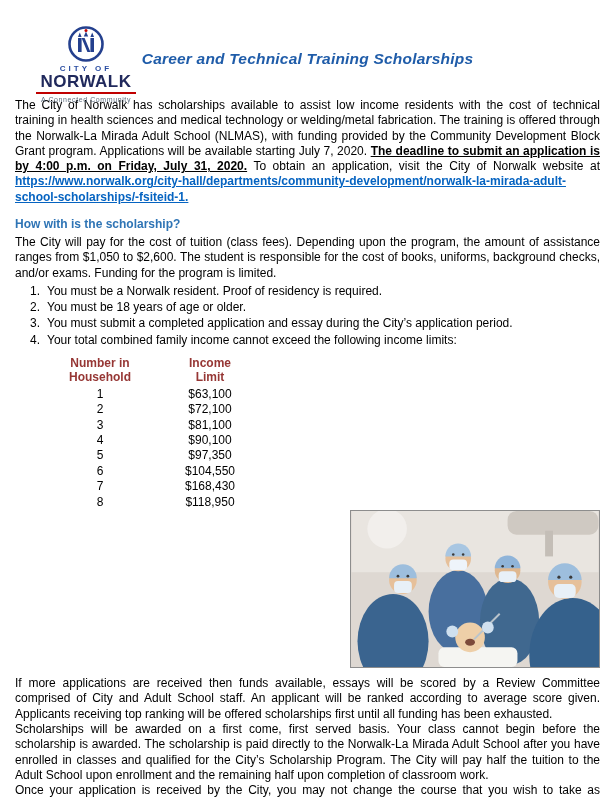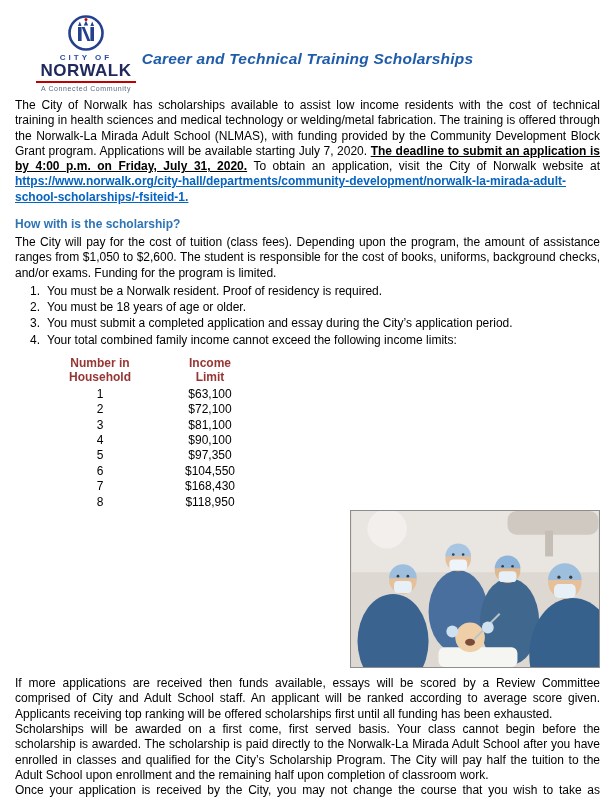--- a/index.html
+++ b/index.html
@@ -6,21 +6,21 @@
   html,body { background:#ffffff; }
   body {
     width:615px; height:800px; overflow:hidden;
     font-family:"Liberation Sans", sans-serif;
     font-size:12px; color:#000; -webkit-font-smoothing:antialiased;
   }
   .page { padding:10px 15px 0 15px; }
 
   
   .header { position:relative; height:88px; }
-  .logo { position:absolute; left:12px; top:4px; width:118px; text-align:center; }
+  .logo { position:absolute; left:12px; top:15px; width:118px; text-align:center; }
   .logo-seal { display:block; margin:0 auto 1px auto; }
   .logo-cityof { font-size:8px; letter-spacing:3px; color:#2b4ea2; font-weight:700; }
   .logo-norwalk { font-size:17px; font-weight:700; color:#20295c; letter-spacing:.5px; line-height:18px; }
   .logo-rule { height:2px; background:#c00000; width:100px; margin:1px auto 2px auto; }
   .logo-tagline { font-size:7px; color:#5a6b7d; letter-spacing:.6px; }
   .doc-title {
     text-align:center; padding-top:40px;
     color:#1f5ca9; font-weight:700; font-style:italic; font-size:15.5px; letter-spacing:.2px;
   }
 

